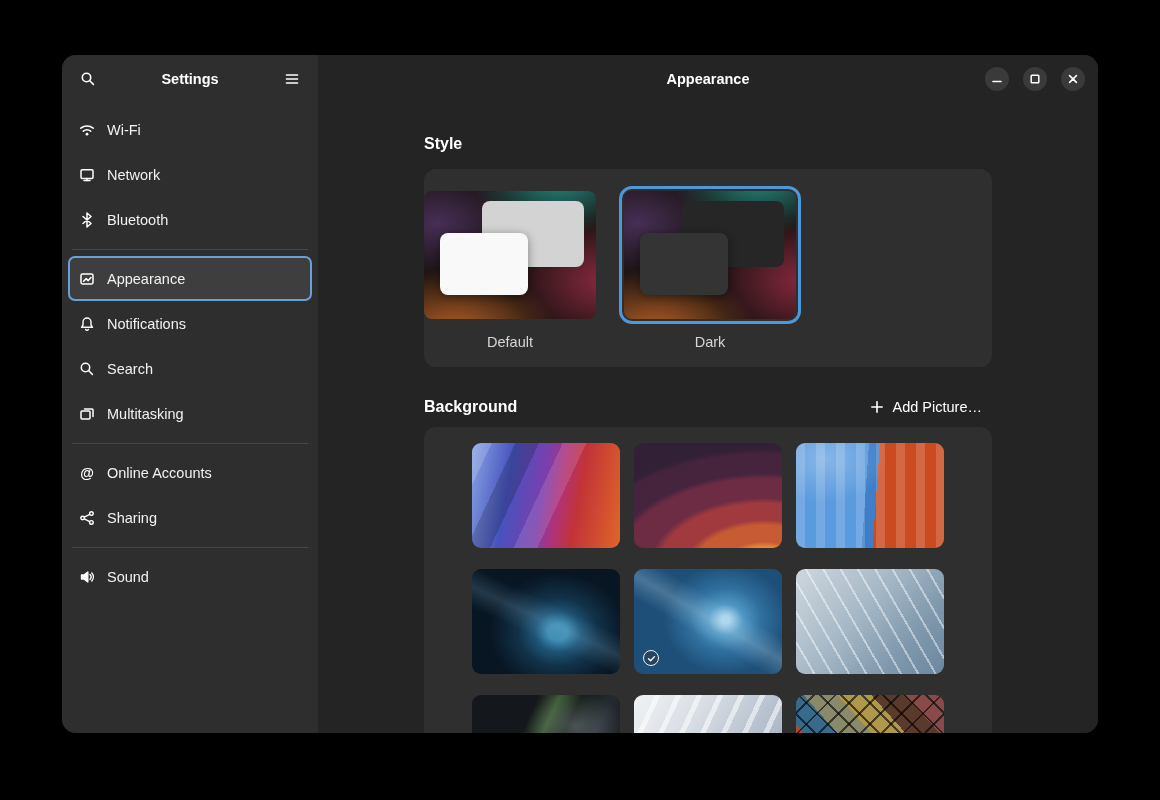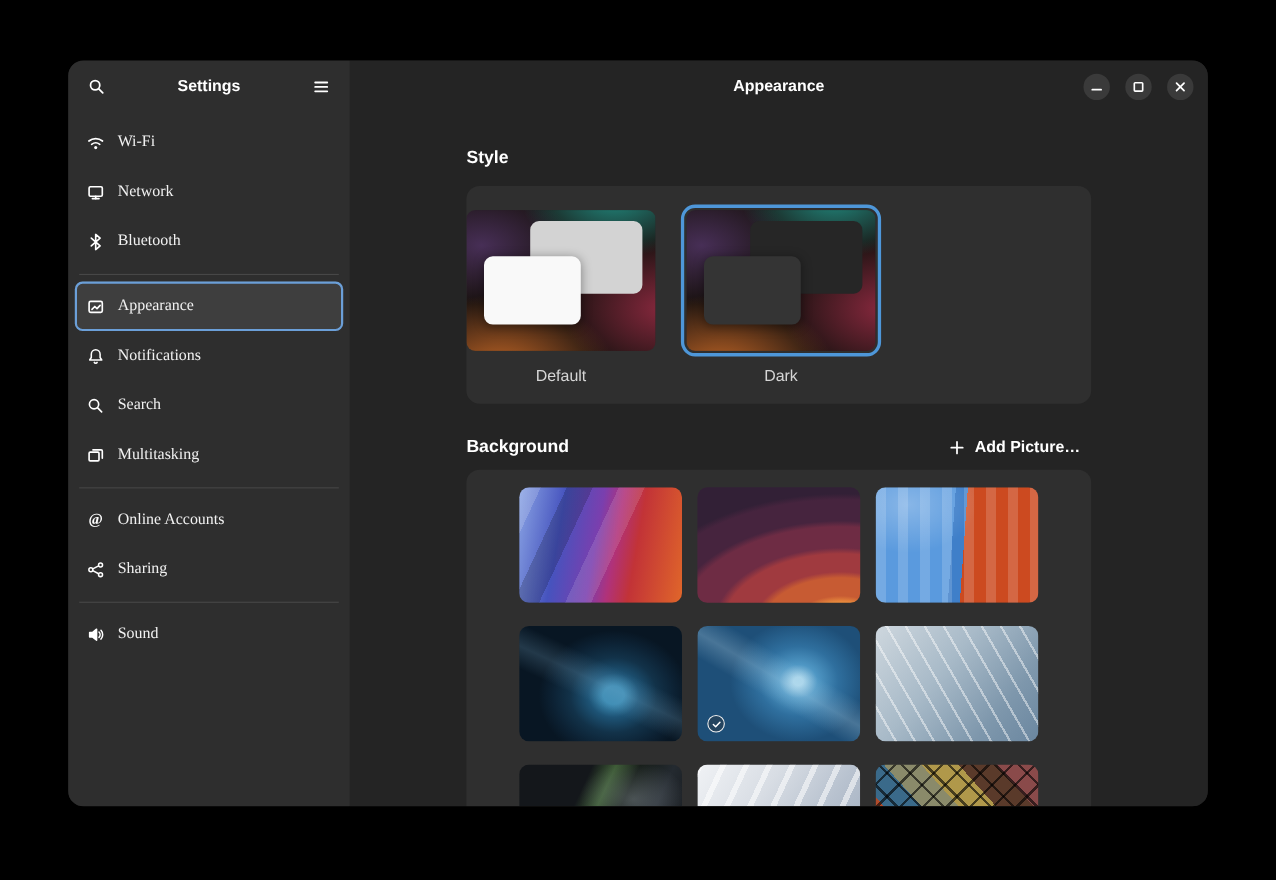--- a/index.html
+++ b/index.html
@@ -20,21 +20,21 @@
 
   
   .sidebar { width:256px; flex-shrink:0; background:#2e2e2e; display:flex; flex-direction:column; }
   .sidebar-header { height:47px; display:flex; align-items:center; padding:0 10px; flex-shrink:0;justify-content:space-between; }
   .icon-btn {
     width:32px; height:32px; border:none; background:transparent; color:#fff;
     display:flex; align-items:center; justify-content:center; border-radius:6px; cursor:pointer;
   }
   .sidebar-title { flex:1; text-align:center; font-weight:700; font-size:14.5px; color:#fff; }
 
-  .nav { padding:5px 6px;font-family:Liberation Serif, serif; }
+  .nav { padding:5px 6px; }
   .nav-item {
     height:45px; display:flex; align-items:center; gap:12px; padding:0 11px;
     border-radius:7px; color:#f1f1f1; font-size:14.5px; cursor:pointer;
   }
   .nav-item.selected { background:#3e3e3e; outline:2px solid #6b9fd8; outline-offset:-2px; }
   .nicon { width:16px; height:16px; flex-shrink:0; display:flex; align-items:center; justify-content:center; }
   .nicon svg { display:block; }
   .at-glyph { font-size:14px; font-weight:700; color:#fff; line-height:1; }
   .chevron { margin-left:auto; }
   .nav-divider { height:1px; background:#474747; margin:6.5px 4px; }
@@ -72,21 +72,21 @@
   .variant-default .pv-back  { background:#d3d3d3; }
   .variant-default .pv-front { background:#f9f9f9; }
   .variant-dark .pv-back  { background:#262626; }
   .variant-dark .pv-front { background:#343434; }
   .style-caption { margin-top:10px; font-size:14.5px; color:#d6d6d6; }
 
   
   .bg-row { display:flex; align-items:center; margin-top:27px; }
   .add-btn {
     margin-left:auto; display:flex; align-items:center; gap:8px;
-    background:transparent; border:none; color:#fff; font-weight:700; font-size:14.5px;
+    background:transparent; border:none; color:#fff; font-weight:400; font-size:14.5px;
     border-radius:7px; padding:5px 10px; cursor:pointer;
   }
   .bg-card {
     margin-top:7px; padding:16px 48px;
     display:grid; grid-template-columns:repeat(3,148px); gap:21px 14px;
   }
   .wp { width:148px; height:105px; border-radius:9px; position:relative; overflow:hidden; cursor:pointer; }
 
   .wp1 { background:
     linear-gradient(115deg, rgba(255,255,255,.16) 0 10%, transparent 10% 22%, rgba(0,0,0,.18) 22% 34%, transparent 34% 46%, rgba(255,255,255,.12) 46% 58%, transparent 58%),

